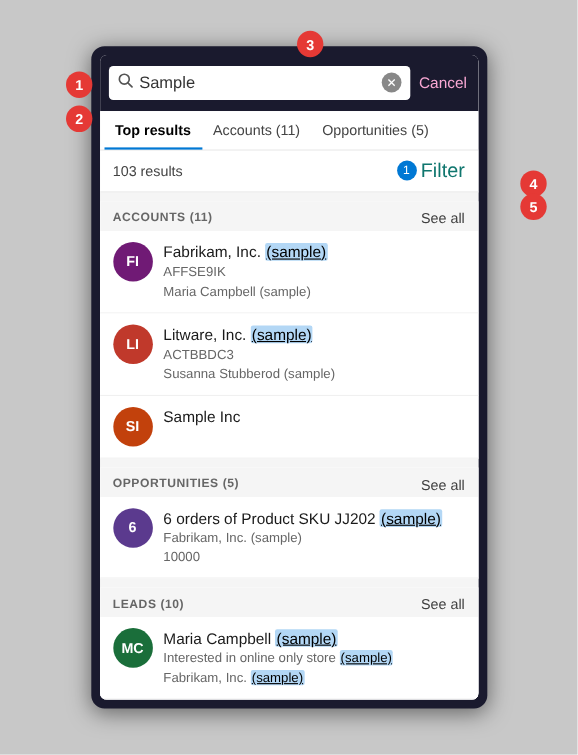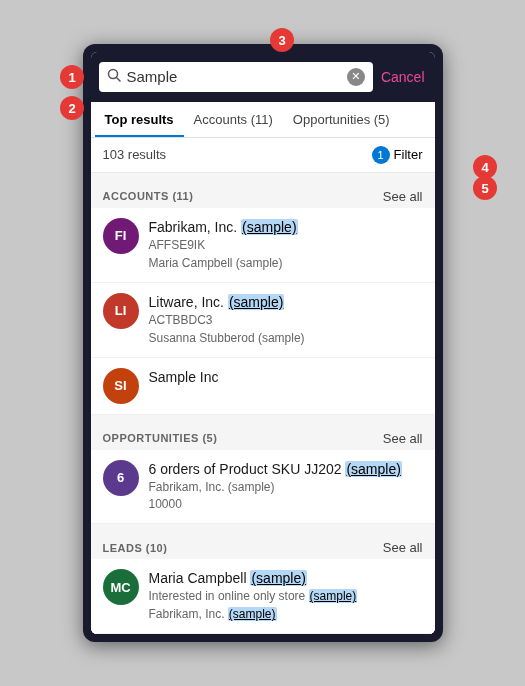--- a/index.html
+++ b/index.html
@@ -57,21 +57,21 @@
       border-radius: 50%;
       display: flex;
       align-items: center;
       justify-content: center;
       color: #fff;
       font-size: 11px;
       cursor: pointer;
       flex-shrink: 0;
     }
     .cancel-btn {
-      color: #ec4899;
+      color: #f9a8d4;
       font-size: 14px;
       cursor: pointer;
       padding: 4px 2px;
       white-space: nowrap;
     }
     
     .tabs {
       display: flex;
       border-bottom: 1px solid #e0e0e0;
       background: #fff;
@@ -128,22 +128,22 @@
       color: #fff;
       border-radius: 50%;
       width: 18px;
       height: 18px;
       font-size: 11px;
       display: flex;
       align-items: center;
       justify-content: center;
     }
     .filter-label {
-      color: #000000;
-      font-size: 13px;
+      color: #0f766e;
+      font-size: 18px;
     }
     
     .section {
       background: #fff;
       margin-top: 8px;
     }
     .section-header {
       display: flex;
       align-items: center;
       justify-content: space-between;

